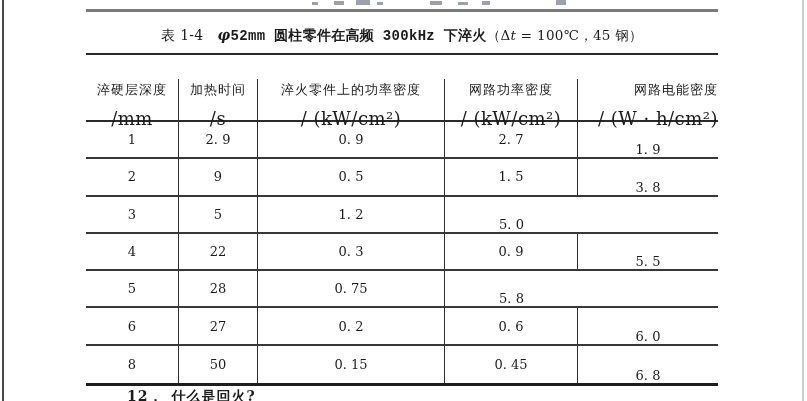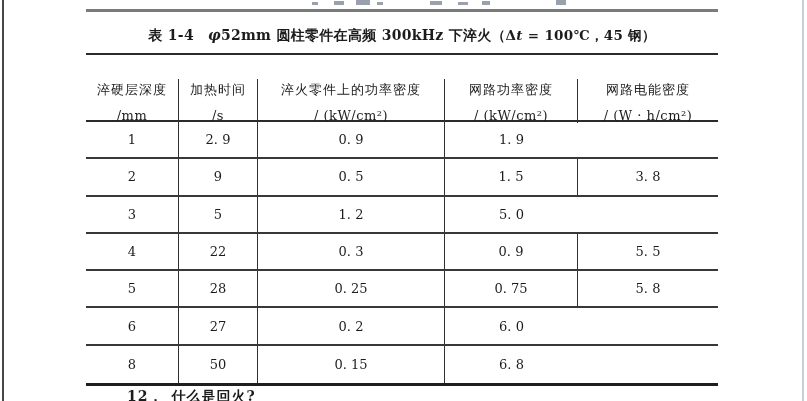--- a/index.html
+++ b/index.html
@@ -32,24 +32,24 @@
   .f5 { left: 430px; top: 1px; width: 12px; height: 4px; }
   .f6 { left: 458px; top: 2px; width: 10px; height: 3px; }
   .f7 { left: 482px; top: 1px; width: 8px;  height: 4px; }
   .f8 { left: 556px; top: 0;   width: 10px; height: 5px; }
 
   .table-title {
     position: absolute; left: 86px; top: 27px; width: 632px;
     text-align: center; font-size: 14px; white-space: nowrap;
     letter-spacing: 0.3px;
   }
-  .title-label { font-weight: bold; margin-right: 14px; }
+  .title-label { font-weight: normal; margin-right: 14px; }
   .title-phi { font-weight: bold; font-style: italic; }
-  .title-subject { font-weight: bold; }
-  .title-cond { font-weight: bold; font-size: 13.5px; }
+  .title-subject { font-weight: bold; font-family: Liberation Mono, monospace; }
+  .title-cond { font-weight: normal; font-size: 13.5px; }
   .cond-t { font-style: italic; }
 
   .qtable {
     position: absolute; left: 86px; top: 53px; width: 632px;
     border-top: 2px solid #2b2b2b;
     border-bottom: 3px solid #1e1e1e;
   }
   .header-row {
     display: grid;
     grid-template-columns: 93px 79px 187px 133px 140px;
@@ -63,23 +63,23 @@
     border-bottom: 2px solid #383838;
   }
   .data-row:last-child { border-bottom: none; }
   .hcell {
     display: flex; flex-direction: column; align-items: center;
     justify-content: center; gap: 9px;
     border-right: 1px solid #2f2f2f;
     padding-top: 2px;
     margin-top: 24px;
   }
-  .hcell.last, .dcell.last { border-right: none; }
+  .hcell.last, .dcell.last { border-right: none; align-items: flex-end; }
   .hname { font-size: 13px; letter-spacing: 1px; white-space: nowrap; }
-  .hunit { font-size: 13px; letter-spacing: 0.5px; white-space: nowrap; }
+  .hunit { font-size: 18px; letter-spacing: 0.5px; white-space: nowrap; }
   .dcell {
     display: flex; align-items: center; justify-content: center;
     border-right: 1px solid #2f2f2f;
     font-size: 13px;
   }
   .bottom-question {
     position: absolute; left: 127px; top: 388px;
     font-size: 14px; font-weight: bold; letter-spacing: 1px;
     white-space: nowrap;
   }
@@ -127,20 +127,21 @@
       <div class="hcell last">
         <div class="hname">网路电能密度</div>
         <div class="hunit">/ (W · h/cm²)</div>
       </div>
     </div>
   <div id="table-body">
       <div class="data-row">
         <div class="dcell">1</div>
         <div class="dcell">2. 9</div>
         <div class="dcell">0. 9</div>
+        <div class="dcell">2. 7</div>
         <div class="dcell last">1. 9</div>
       </div>
       <div class="data-row">
         <div class="dcell">2</div>
         <div class="dcell">9</div>
         <div class="dcell">0. 5</div>
         <div class="dcell">1. 5</div>
         <div class="dcell last">3. 8</div>
       </div>
       <div class="data-row">
@@ -152,34 +153,35 @@
       <div class="data-row">
         <div class="dcell">4</div>
         <div class="dcell">22</div>
         <div class="dcell">0. 3</div>
         <div class="dcell">0. 9</div>
         <div class="dcell last">5. 5</div>
       </div>
       <div class="data-row">
         <div class="dcell">5</div>
         <div class="dcell">28</div>
-        <div class="dcell">0. 25</div>
         <div class="dcell">0. 75</div>
         <div class="dcell last">5. 8</div>
       </div>
       <div class="data-row">
         <div class="dcell">6</div>
         <div class="dcell">27</div>
         <div class="dcell">0. 2</div>
+        <div class="dcell">0. 6</div>
         <div class="dcell last">6. 0</div>
       </div>
       <div class="data-row">
         <div class="dcell">8</div>
         <div class="dcell">50</div>
         <div class="dcell">0. 15</div>
+        <div class="dcell">0. 45</div>
         <div class="dcell last">6. 8</div>
       </div>
     </div>
 </div>
 
 <div class="bottom-question">
   <span class="bq-num">12．</span><span>什么是回火?</span>
 </div>
 
 </body></html>

